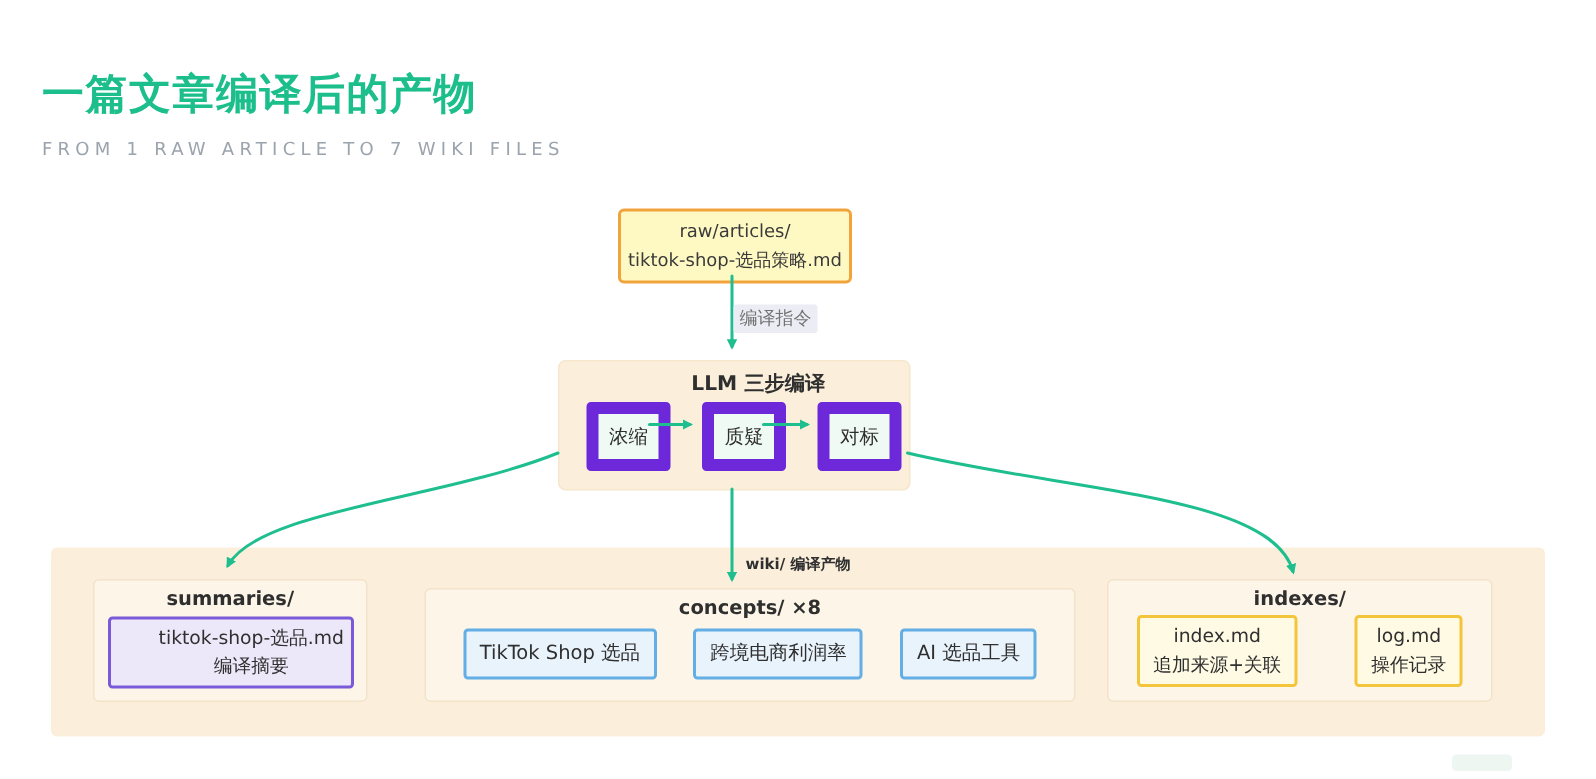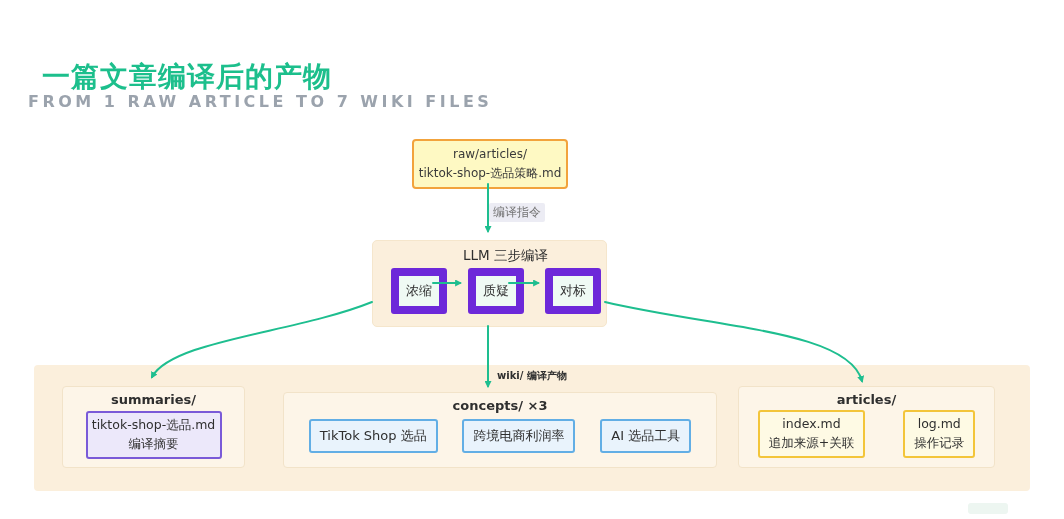--- a/index.html
+++ b/index.html
@@ -1,26 +1,26 @@
 <!DOCTYPE html>
 <html><head>
 <meta charset="utf-8">
 <style>
   html,body{margin:0;padding:0;background:#ffffff;}
   .canvas{
     position:relative;width:1064px;height:519px;background:#ffffff;overflow:hidden;
     font-family:"DejaVu Sans","Liberation Sans",sans-serif;color:#3a3a3a;
   }
   .page-title{
-    position:absolute;left:28px;top:44px;margin:14px;
+    position:absolute;left:28px;top:44px;margin:0;
     font-size:28px;font-weight:bold;letter-spacing:1px;color:#1CBF8C;
   }
   .page-subtitle{
     position:absolute;left:28px;top:92px;
-    font-size:16px;color:#9BA3AD;letter-spacing:3.5px;font-weight:700;
+    font-size:12px;color:#9BA3AD;letter-spacing:3.5px;font-weight:400;
   }
   
   .source-node{
     position:absolute;left:412px;top:139px;width:152px;height:46px;
     background:#fef9c3;border:2px solid #F2A33C;border-radius:4px;
     display:flex;flex-direction:column;align-items:center;justify-content:center;
     font-size:12px;line-height:1.55;z-index:2;text-align:center;
   }
   
   .edge-label{
@@ -28,21 +28,21 @@
     background:#ECECF4;color:#737373;font-size:12px;padding:1px 4px;border-radius:2px;
     z-index:4;white-space:nowrap;
   }
   
   .llm-box{
     position:absolute;left:372px;top:240px;width:233px;height:85px;
     background:#FBEFDC;border:1px solid #F5E6CC;border-radius:5px;z-index:2;
   }
   .llm-title{
     position:absolute;top:6px;left:0;right:0;text-align:center;
-    font-size:13.5px;font-weight:normal;color:#2f2f2f;padding-left:32px;
+    font-size:13.5px;font-weight:bold;color:#2f2f2f;padding-left:32px;
   }
   .step-box{
     position:absolute;top:27px;width:40px;height:30px;
     background:#EFFAF4;border:8px solid #6d28d9;border-radius:3px;
     display:flex;align-items:center;justify-content:center;
     font-size:13px;color:#2f2f2f;white-space:nowrap;
   }
   .step-1{left:18px;} .step-2{left:95px;} .step-3{left:172px;}
   
   .wiki-container{
@@ -64,21 +64,21 @@
   .group-summaries{left:62px;top:386px;width:181px;height:80px;}
   .group-concepts {left:283px;top:392px;width:432px;height:74px;}
   .group-indexes  {left:738px;top:386px;width:255px;height:80px;}
   .item-box{
     display:flex;flex-direction:column;align-items:center;justify-content:center;
     text-align:center;font-size:12.5px;line-height:1.5;color:#2f2f2f;border-radius:3px;
   }
   .purple{background:#ECE8FA;border:2px solid #7A5AD8;}
   .blue  {background:#E9F3FC;border:2px solid #62AEE5;}
   .yellow{background:#FEFAE4;border:2px solid #F3C53A;}
-  .summary-box{width:132px;height:44px;margin:4px auto 4px auto;}
+  .summary-box{width:132px;height:44px;margin:4px auto 4px auto;padding-left:28px;}
   .concepts-row{display:flex;justify-content:space-evenly;align-items:flex-end;margin-top:6px;}
   .concept-box{padding:5px 9px;white-space:nowrap;font-size:13px;}
   .indexes-row{display:flex;justify-content:center;gap:38px;margin-top:3px;}
   .index-box{padding:3px 9px;white-space:nowrap;}
   
   .arrows{position:absolute;left:0;top:0;z-index:3;pointer-events:none;}
   .watermark{
     position:absolute;left:968px;top:503px;width:40px;height:11px;
     background:#EDF6F1;border-radius:3px;z-index:0;
   }
@@ -111,30 +111,30 @@
 
   <div class="group group-summaries">
     <div class="group-label">summaries/</div>
     <div class="item-box purple summary-box">
       <div>tiktok-shop-选品.md</div>
       <div>编译摘要</div>
     </div>
   </div>
 
   <div class="group group-concepts">
-    <div class="group-label">concepts/ ×3</div>
+    <div class="group-label">concepts/ ×8</div>
     <div class="concepts-row">
       <div class="item-box blue concept-box">TikTok Shop 选品</div>
       <div class="item-box blue concept-box">跨境电商利润率</div>
       <div class="item-box blue concept-box">AI 选品工具</div>
     </div>
   </div>
 
   <div class="group group-indexes">
-    <div class="group-label">articles/</div>
+    <div class="group-label">indexes/</div>
     <div class="indexes-row">
       <div class="item-box yellow index-box">
         <div>index.md</div>
         <div>追加来源+关联</div>
       </div>
       <div class="item-box yellow index-box">
         <div>log.md</div>
         <div>操作记录</div>
       </div>
     </div>

